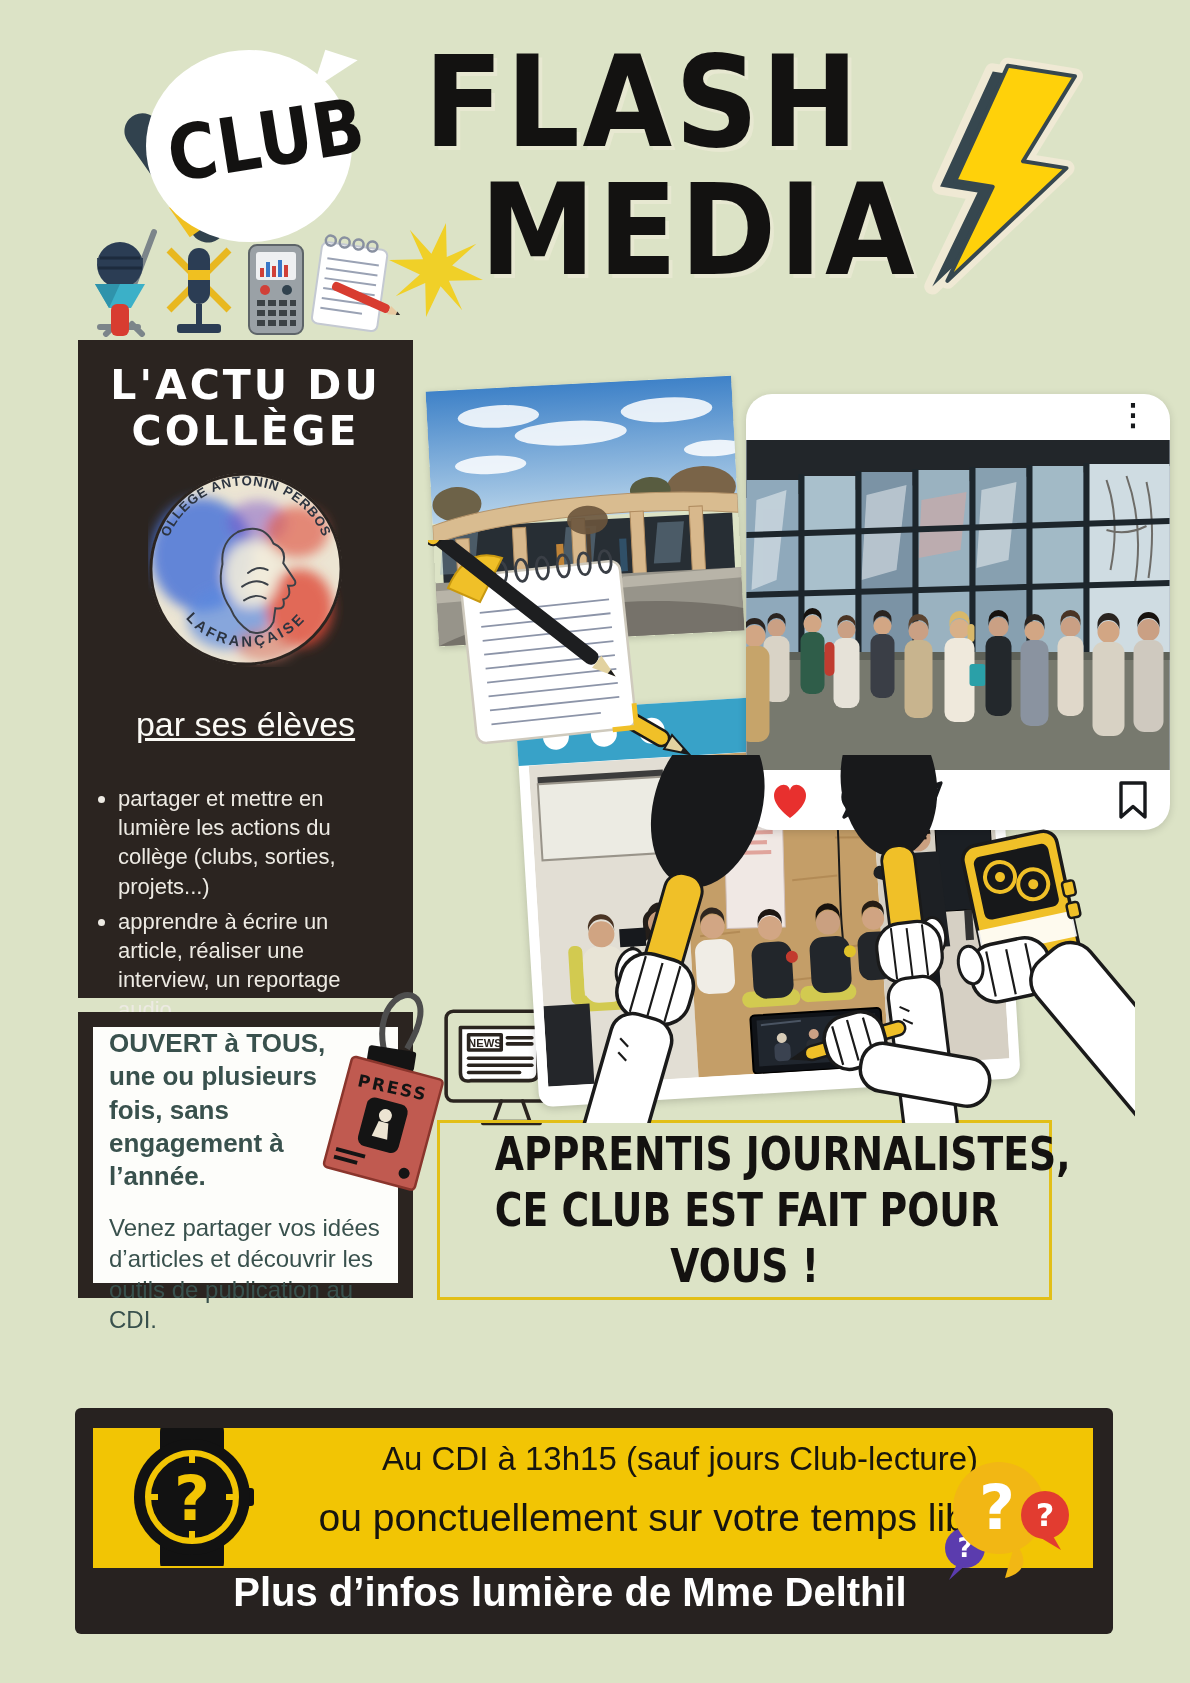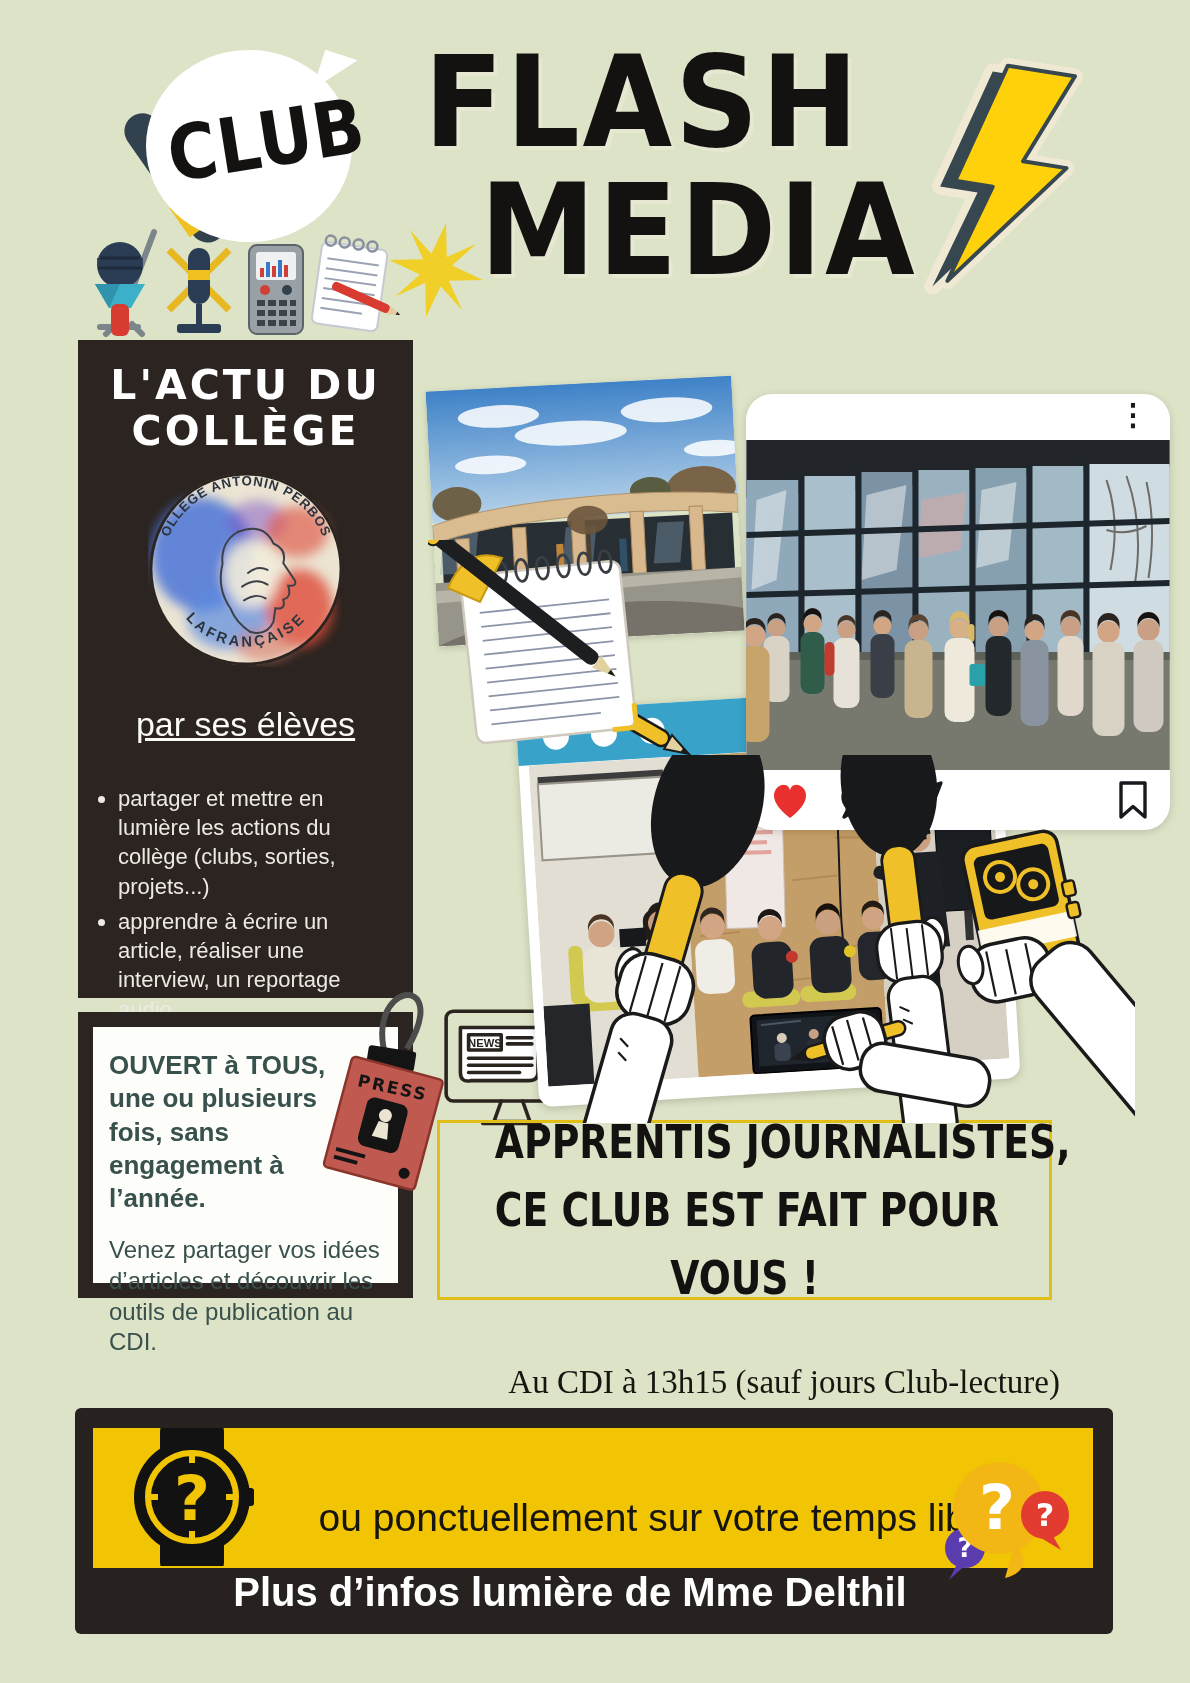--- a/index.html
+++ b/index.html
@@ -46,36 +46,36 @@
   .insta-bar{height:60px;display:flex;align-items:center;padding:0 22px;gap:26px;}
   .insta-bar .spacer{flex:1;}
   .hands{left:555px;top:755px;width:580px;height:368px;z-index:5;}
   .notepad{left:428px;top:540px;width:270px;height:225px;z-index:4;}
 
   
   .news-icon{left:440px;top:1005px;width:148px;height:138px;z-index:1;}
 
   
   .ouvert-box{left:78px;top:1012px;width:335px;height:286px;background:#fdfdfa;border:15px solid #2b2420;
-              box-sizing:border-box;z-index:1;padding:22px 16px;color:#39514d;}
+              box-sizing:border-box;z-index:1;padding:0 16px;color:#39514d;}
   .ouvert-emphasis{width:238px;font-weight:bold;font-size:26px;line-height:1.28;}
   .ouvert-body{margin-top:20px;width:280px;font-size:24px;line-height:1.28;}
   .press-badge{left:305px;top:965px;width:150px;height:240px;transform:rotate(9deg);z-index:2;}
 
   
   .apprentis-box{left:437px;top:1120px;width:615px;height:180px;border:3px solid #e2bf17;box-sizing:border-box;
-                 display:flex;flex-direction:column;justify-content:center;gap:14px;z-index:1;}
+                 display:flex;flex-direction:column;justify-content:center;gap:2px;z-index:1;}
   .apprentis-line{text-align:center;font-size:46px;line-height:1.18;color:#141210;transform:scaleX(.82);
                   transform-origin:center;white-space:nowrap;}
 
   
   .footer-box{left:75px;top:1408px;width:1038px;height:226px;background:#272220;border-radius:6px;z-index:1;}
   .footer-yellow{left:93px;top:1428px;width:1000px;height:140px;background:#f2c504;z-index:2;}
   .watch{left:112px;top:1428px;width:160px;height:138px;z-index:3;}
-  .footer-line1{left:300px;top:1364px;width:760px;text-align:right;font-size:33px;color:#17150f;z-index:3;font-family:Liberation Serif, serif;}
+  .footer-line1{left:300px;top:1440px;width:760px;text-align:center;font-size:33px;color:#17150f;z-index:3;}
   .footer-line2{left:250px;top:1496px;width:820px;text-align:center;font-size:39px;color:#17150f;z-index:3;}
   .footer-line3{left:140px;top:1570px;width:860px;text-align:center;font-size:40px;font-weight:bold;color:#ffffff;z-index:3;}
   .q-bubbles{left:935px;top:1460px;width:135px;height:122px;z-index:4;}
 </style>
 </head>
 <body>
 
 <div class="poster">
 
   <svg class="abs" style="left:58px;top:112px;width:240px;height:225px;z-index:2" viewBox="0 0 240 225">

